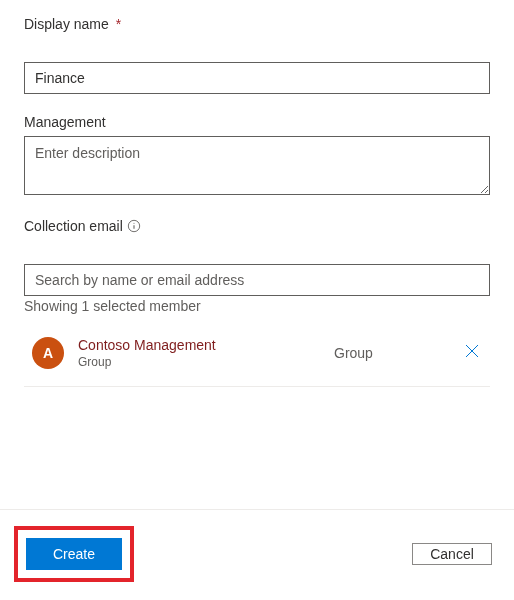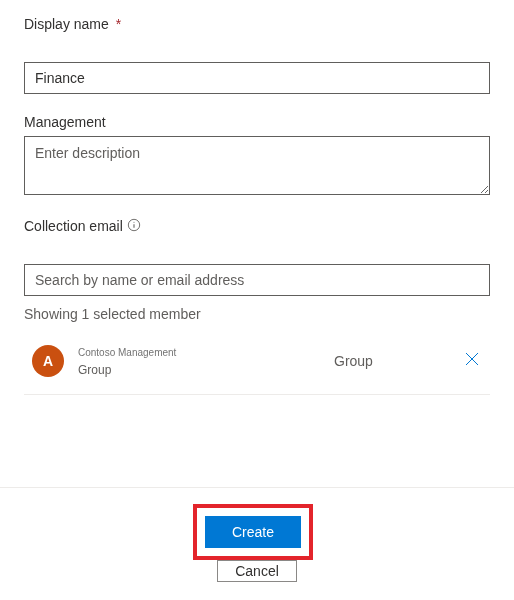--- a/index.html
+++ b/index.html
@@ -27,20 +27,21 @@
     margin-top: 2px;
   }
   .field {
     margin-bottom: 20px;
   }
   .label {
     font-size: 14px;
     color: #323130;
     margin-bottom: 6px;
     display: flex;
+    align-items: center;
     gap: 4px;
   }
   .required {
     color: #a4262c;
     margin-left: 3px;
   }
   .text-input {
     width: 100%;
     height: 32px;
     border: 1px solid #605e5c;
@@ -71,21 +72,21 @@
     color: #605e5c;
     cursor: pointer;
   }
   .info-icon svg {
     width: 14px;
     height: 14px;
   }
   .status-text {
     font-size: 14px;
     color: #605e5c;
-    margin-top: 10px;
+    margin-top: 2px;
     margin-bottom: 14px;
   }
   .member-row {
     display: flex;
     align-items: center;
     padding: 8px 0 16px 8px;
     border-bottom: 1px solid #edebe9;
   }
   .avatar {
     width: 32px;
@@ -99,22 +100,22 @@
     font-size: 14px;
     font-weight: 600;
     flex-shrink: 0;
   }
   .member-info {
     margin-left: 14px;
     flex: 1;
     min-width: 0;
   }
   .member-name {
-    font-size: 10px;
-    color: #737373;
+    font-size: 14px;
+    color: #7f1d1d;
     line-height: 18px;
   }
   .member-sub {
     font-size: 12px;
     color: #605e5c;
     line-height: 16px;
   }
   .member-type {
     font-size: 14px;
     color: #605e5c;
@@ -140,21 +141,20 @@
   .footer {
     position: absolute;
     bottom: 0;
     left: 0;
     right: 0;
     border-top: 1px solid #edebe9;
     padding: 16px 22px 18px 22px;
     display: flex;
     justify-content: space-between;
     align-items: center;
-    flex-direction: column;
   }
   .create-wrap {
     border: 4px solid #e3242b;
     padding: 8px;
     margin-left: -8px;
   }
   .btn-primary {
     background: #0078d4;
     color: #fff;
     border: none;

